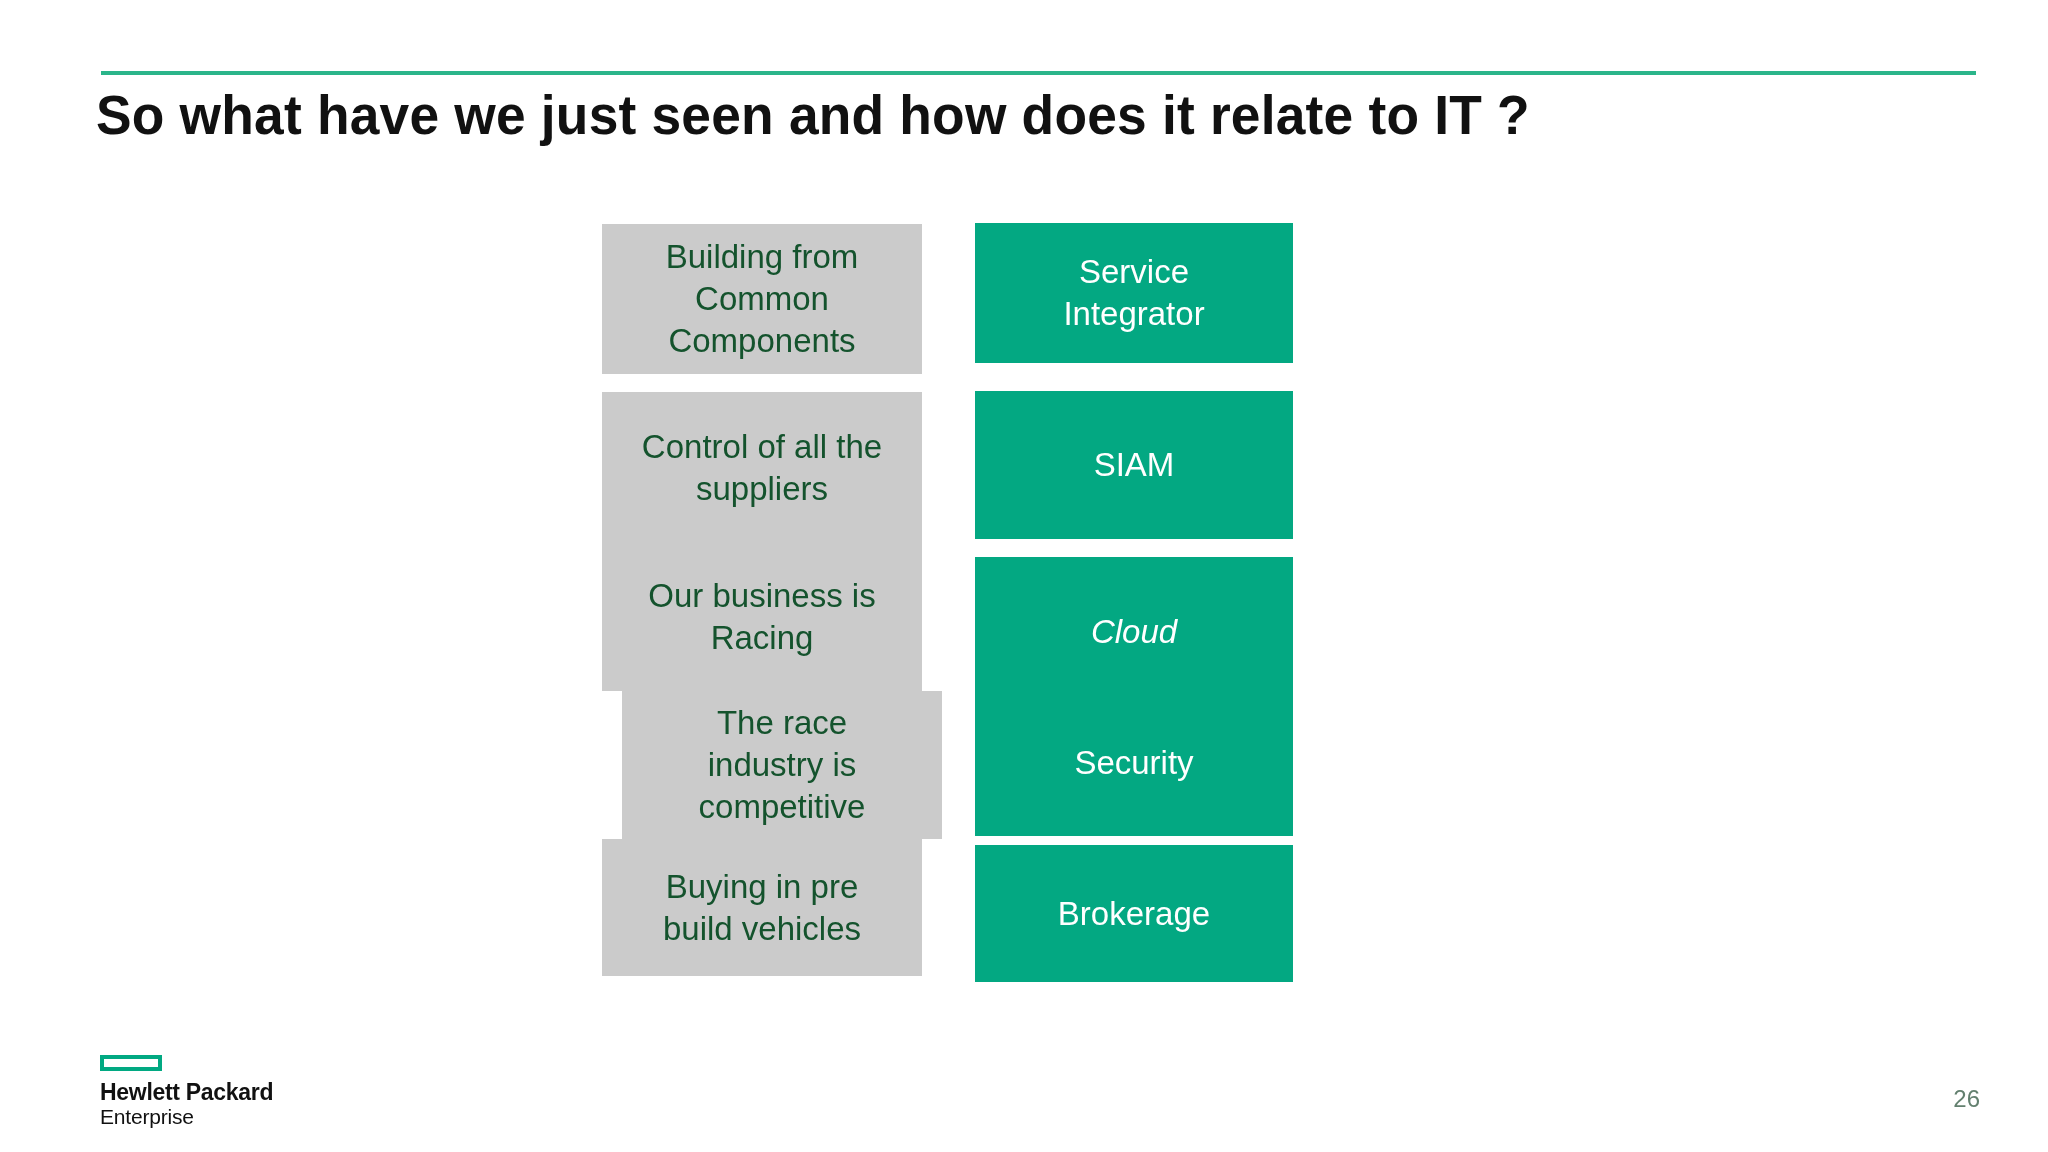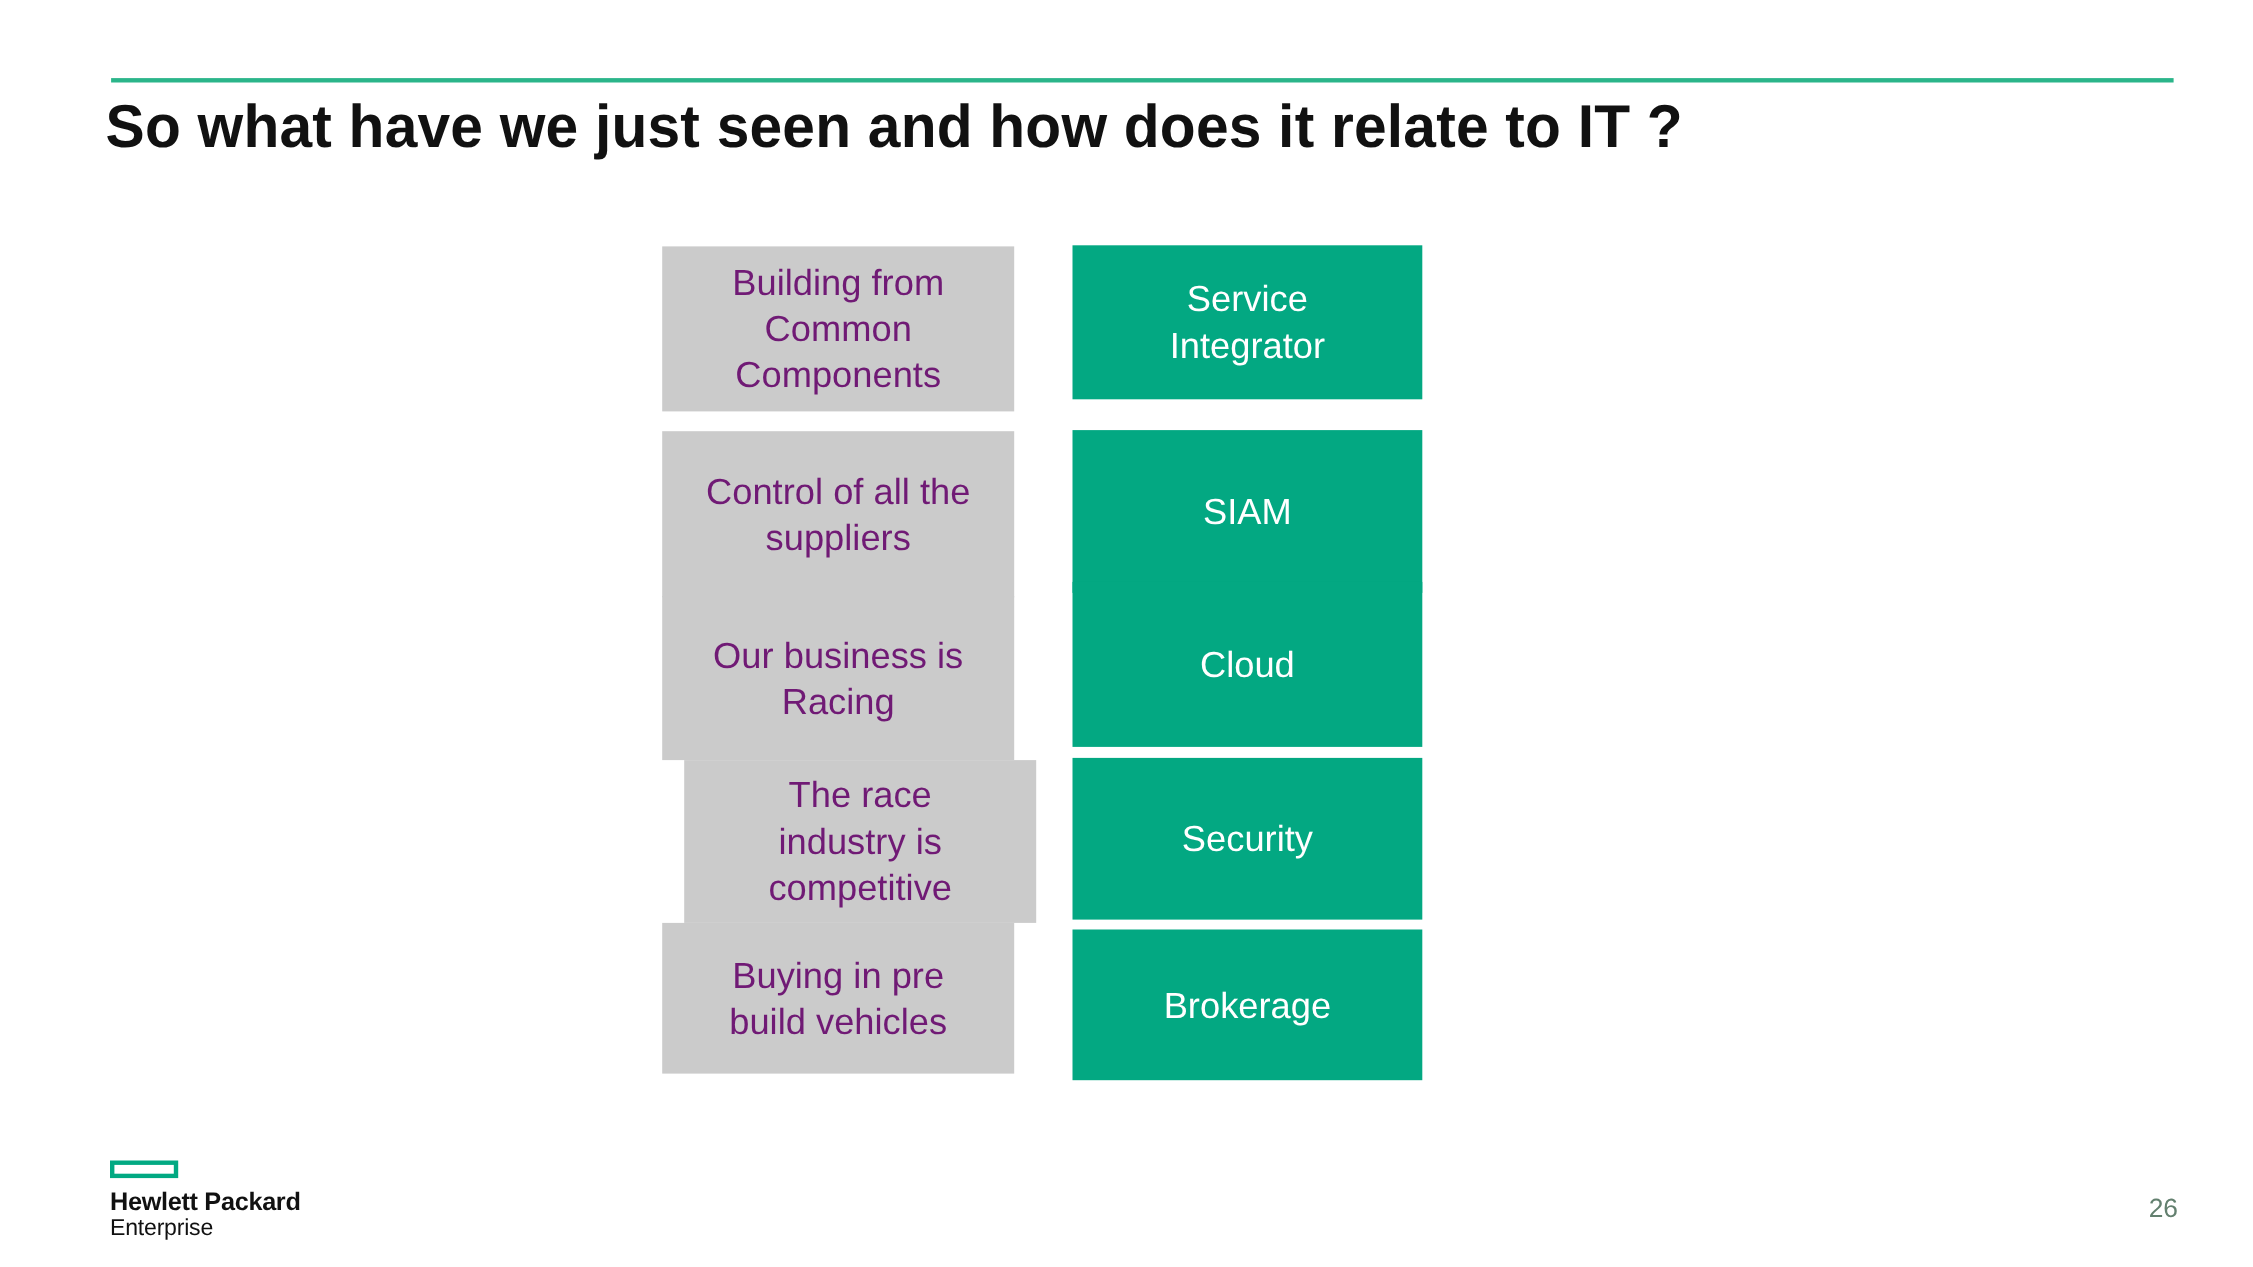--- a/index.html
+++ b/index.html
@@ -70,40 +70,40 @@
     align-items: center;
     justify-content: center;
     text-align: center;
     box-sizing: border-box;
     padding: 4px 12px;
   }
   .box-left {
     left: 0;
     width: 320px;
     background: #cbcbcb;
-    color: #701a75;
+    color: #14532d;
     font-size: 33px;
     line-height: 42px;
     text-align: center;
   }
   .box-right {
     left: 373px;
     width: 318px;
     background: #03a882;
     color: #ffffff;
     font-size: 33px;
     line-height: 42px;
   }
 
   .r1 .box-left  { top: 2px;  height: 150px; }
   .r1 .box-right { top: 1px;  height: 140px; }
   .r2 .box-left  { top: 19px; height: 151px; }
   .r2 .box-right { top: 18px; height: 148px; }
   .r3 .box-left  { top: 18px; height: 149px; }
-  .r3 .box-right { top: 5px; height: 150px; }
+  .r3 .box-right { top: 33px; height: 150px; font-style: italic; }
   .r4 .box-left  { top: 16px; height: 148px; margin-left: 20px; }
   .r4 .box-right { top: 14px; height: 147px; }
   .r5 .box-left  { top: 16px; height: 137px; }
   .r5 .box-right { top: 22px; height: 137px; }
 
   .box-text {
     display: block;
     width: 100%;
     white-space: pre-line;
   }

